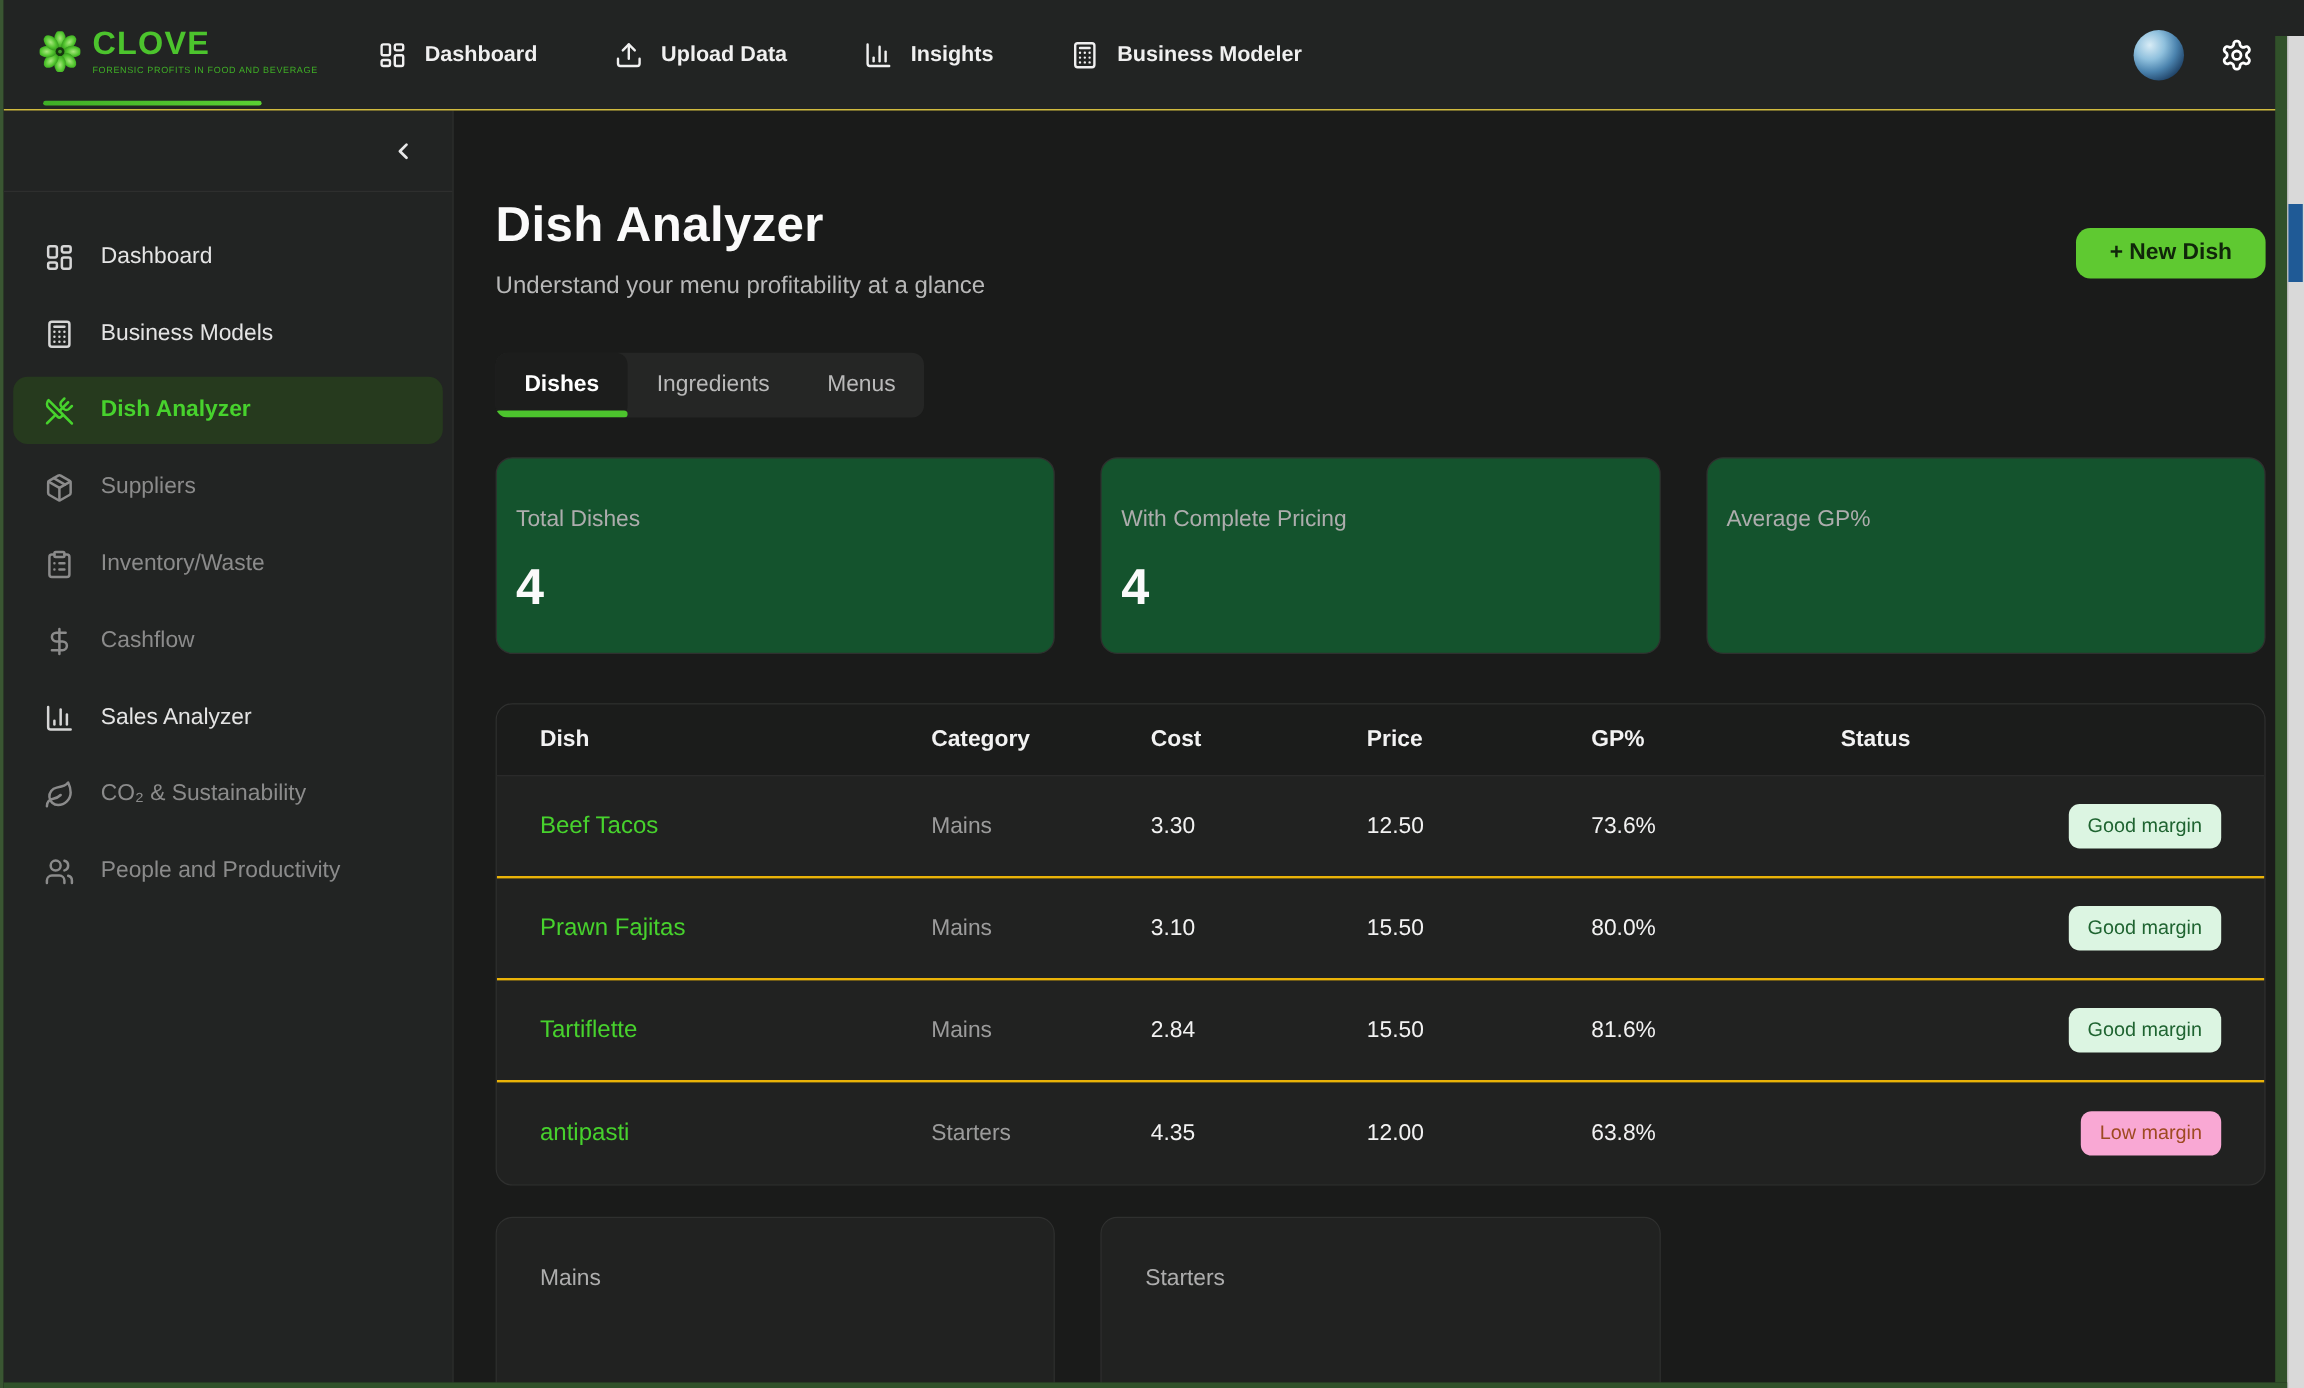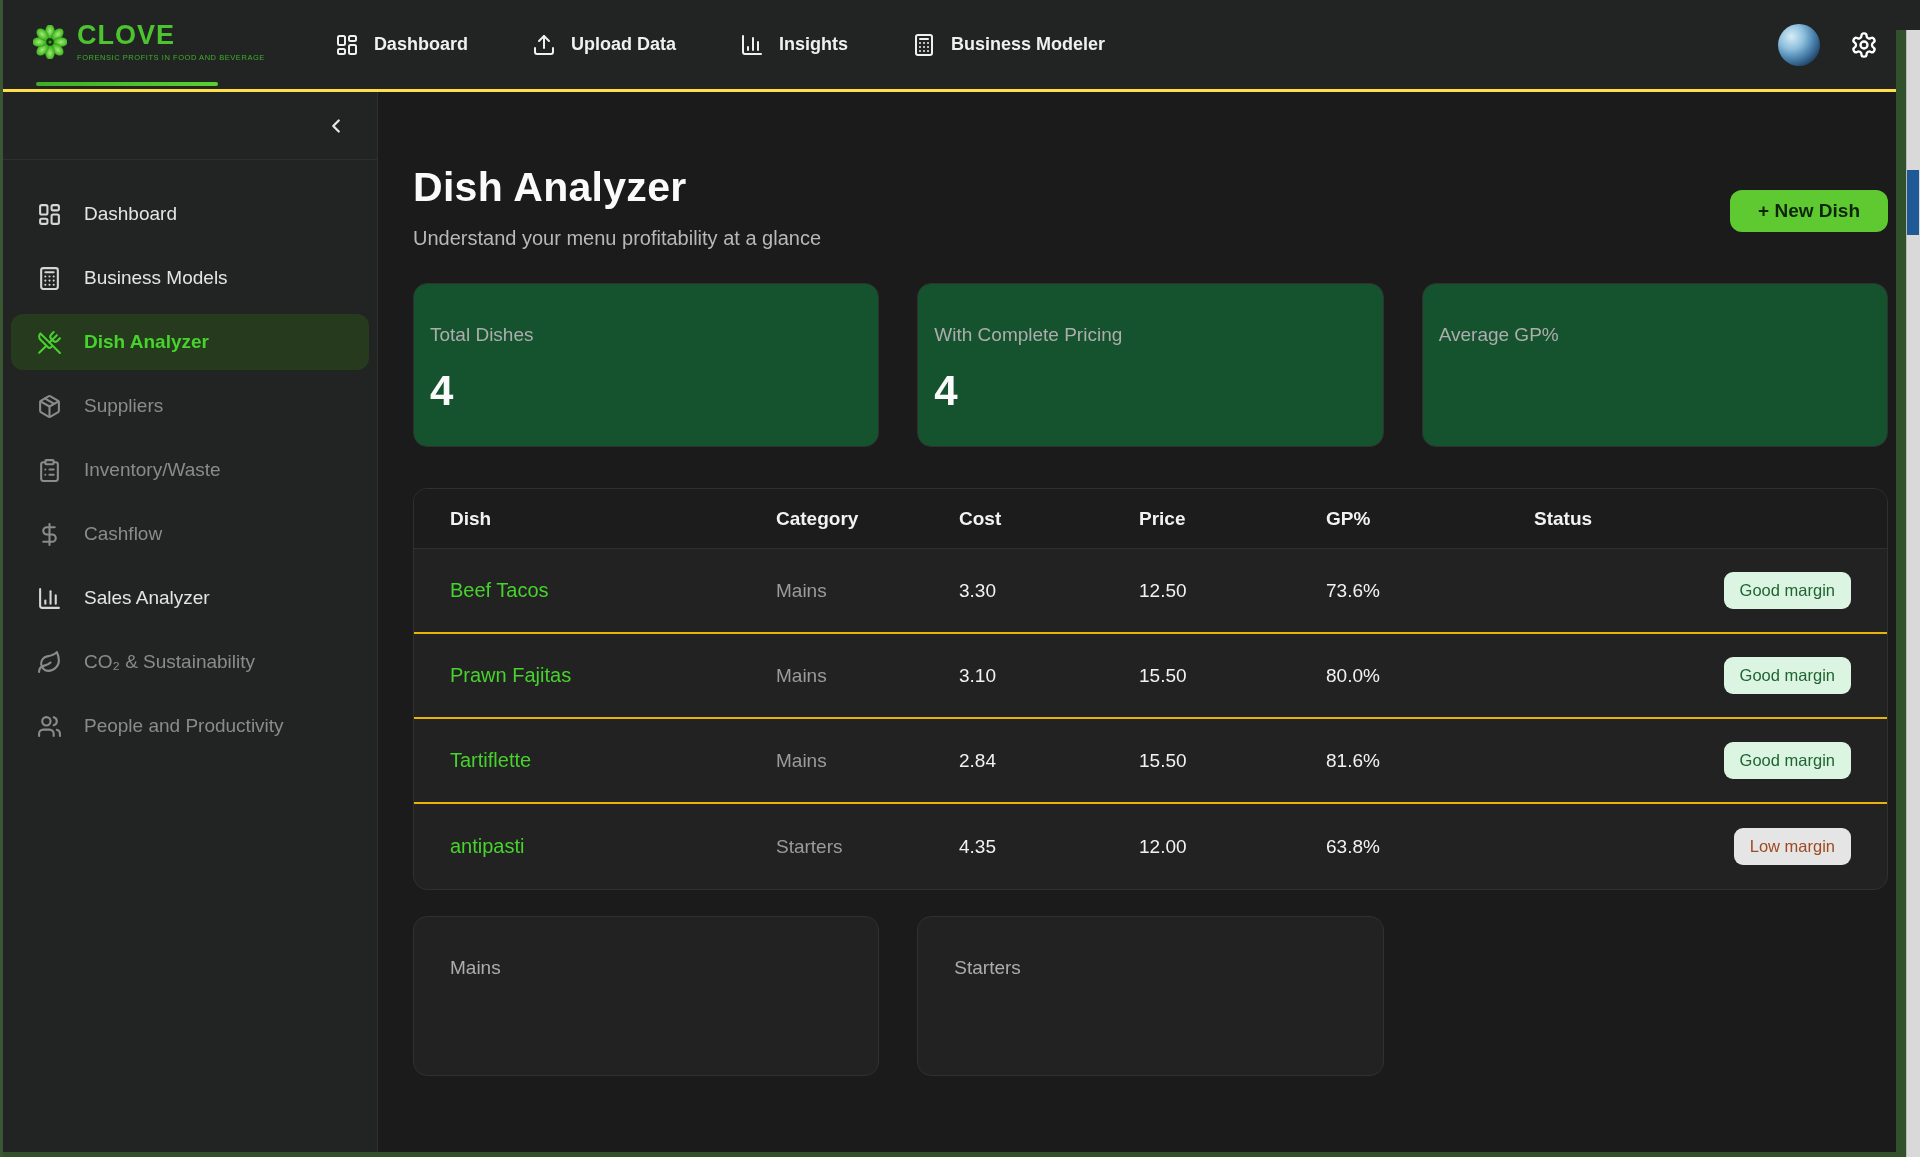--- a/index.html
+++ b/index.html
@@ -7,22 +7,22 @@
   body {
     font-family:"Liberation Sans", sans-serif;
     background:#1a1b1a;
     color:#eee;
     position:relative;
     border-left:3px solid #3a5632;
   }
 
   
   .navbar {
-    height:92px; background:#222423; border-bottom:3px solid #fde047;
-    display:flex; align-items:center; padding:0 24px 0 30px; position:relative;gap:20px;
+    height:92px; background:#222423; border-bottom:1px solid #fde047;
+    display:flex; align-items:center; padding:0 24px 0 30px; position:relative;
   }
   .logo-block { position:relative; display:flex; align-items:center; gap:10px; padding-bottom:6px; height:100%; }
   .logo-texts { display:flex; flex-direction:column; }
   .logo-name { font-size:27px; font-weight:bold; color:#4cc42d; letter-spacing:1px; line-height:1; }
   .logo-tagline { font-size:7.5px; color:#3fae26; letter-spacing:0.55px; margin-top:4px; white-space:nowrap; }
   .logo-underline { position:absolute; left:3px; bottom:3px; width:182px; height:4px; border-radius:2px;
     background:linear-gradient(90deg,#3fae26,#5ad032); }
   .nav-items { display:flex; align-items:center; margin-left:50px; gap:64px; }
   .nav-item { display:flex; align-items:center; gap:15px; color:#f0f0f0; font-size:18px; font-weight:bold; cursor:pointer; }
   .nav-item svg { width:24px; height:24px; stroke:#f0f0f0; }
@@ -72,21 +72,21 @@
   .t-head { height:60px; background:#1b1c1b; border-bottom:1px solid #2e2f2e; font-weight:bold; font-size:19px; color:#f2f2f2; }
   .t-body-row { height:85px; border-bottom:2px solid #eab308; font-size:19px; }
   .t-body-row:last-child { border-bottom:none; }
   .cell-r { text-align:left; }
   .dish-link { color:#47d22d; font-size:20px; cursor:pointer; }
   .cat-cell { color:#9b9b9b; }
   .num-cell { color:#f2f2f2; }
   .status-cell { display:flex; justify-content:flex-end; }
   .badge { font-size:16.5px; padding:9px 16px; border-radius:9px; white-space:nowrap; }
   .badge[data-variant="good"] { background:#dcf5e2; color:#1f6431; }
-  .badge[data-variant="low"]  { background:#e5e5e5; color:#9e4a21; }
+  .badge[data-variant="low"]  { background:#f9a8d4; color:#9e4a21; }
 
   .section-heading { margin-top:42px; font-size:28px; font-weight:bold; color:#f5f5f5; }
   .breakdown { margin-top:26px; display:grid; grid-template-columns:repeat(3,1fr); gap:38px; }
   .breakdown-card { background:#212221; border:1px solid #2f302f; border-radius:14px; height:160px; padding:40px 36px; }
   .breakdown-label { font-size:19px; color:#adadad; }
 
   
   .right-strip { position:absolute; top:30px; bottom:5px; right:14px; width:10px; background:#31512a; }
   .scroll-track { position:absolute; top:30px; bottom:0; right:0; width:14px; background:#d9d9d9; border-left:1px solid #b9b9b9; }
   .scroll-thumb { position:absolute; top:140px; right:1px; width:12px; height:65px; background:#1f5a96; cursor:grab; }
@@ -292,20 +292,25 @@
 
   <main class="content">
     <div class="page-head">
       <div>
         <h1 class="page-title">Dish Analyzer</h1>
         <p class="page-subtitle">Understand your menu profitability at a glance</p>
       </div>
       <button class="new-dish-btn">+ New Dish</button>
     </div>
 
+    <div class="tabs">
+      <div class="tab active">Dishes</div>
+      <div class="tab">Ingredients</div>
+      <div class="tab">Menus</div>
+    </div>
 
     <div class="stats">
       <div class="stat-card">
         <div class="stat-label">Total Dishes</div>
         <div class="stat-value">4</div>
       </div>
       <div class="stat-card">
         <div class="stat-label">With Complete Pricing</div>
         <div class="stat-value">4</div>
       </div>

